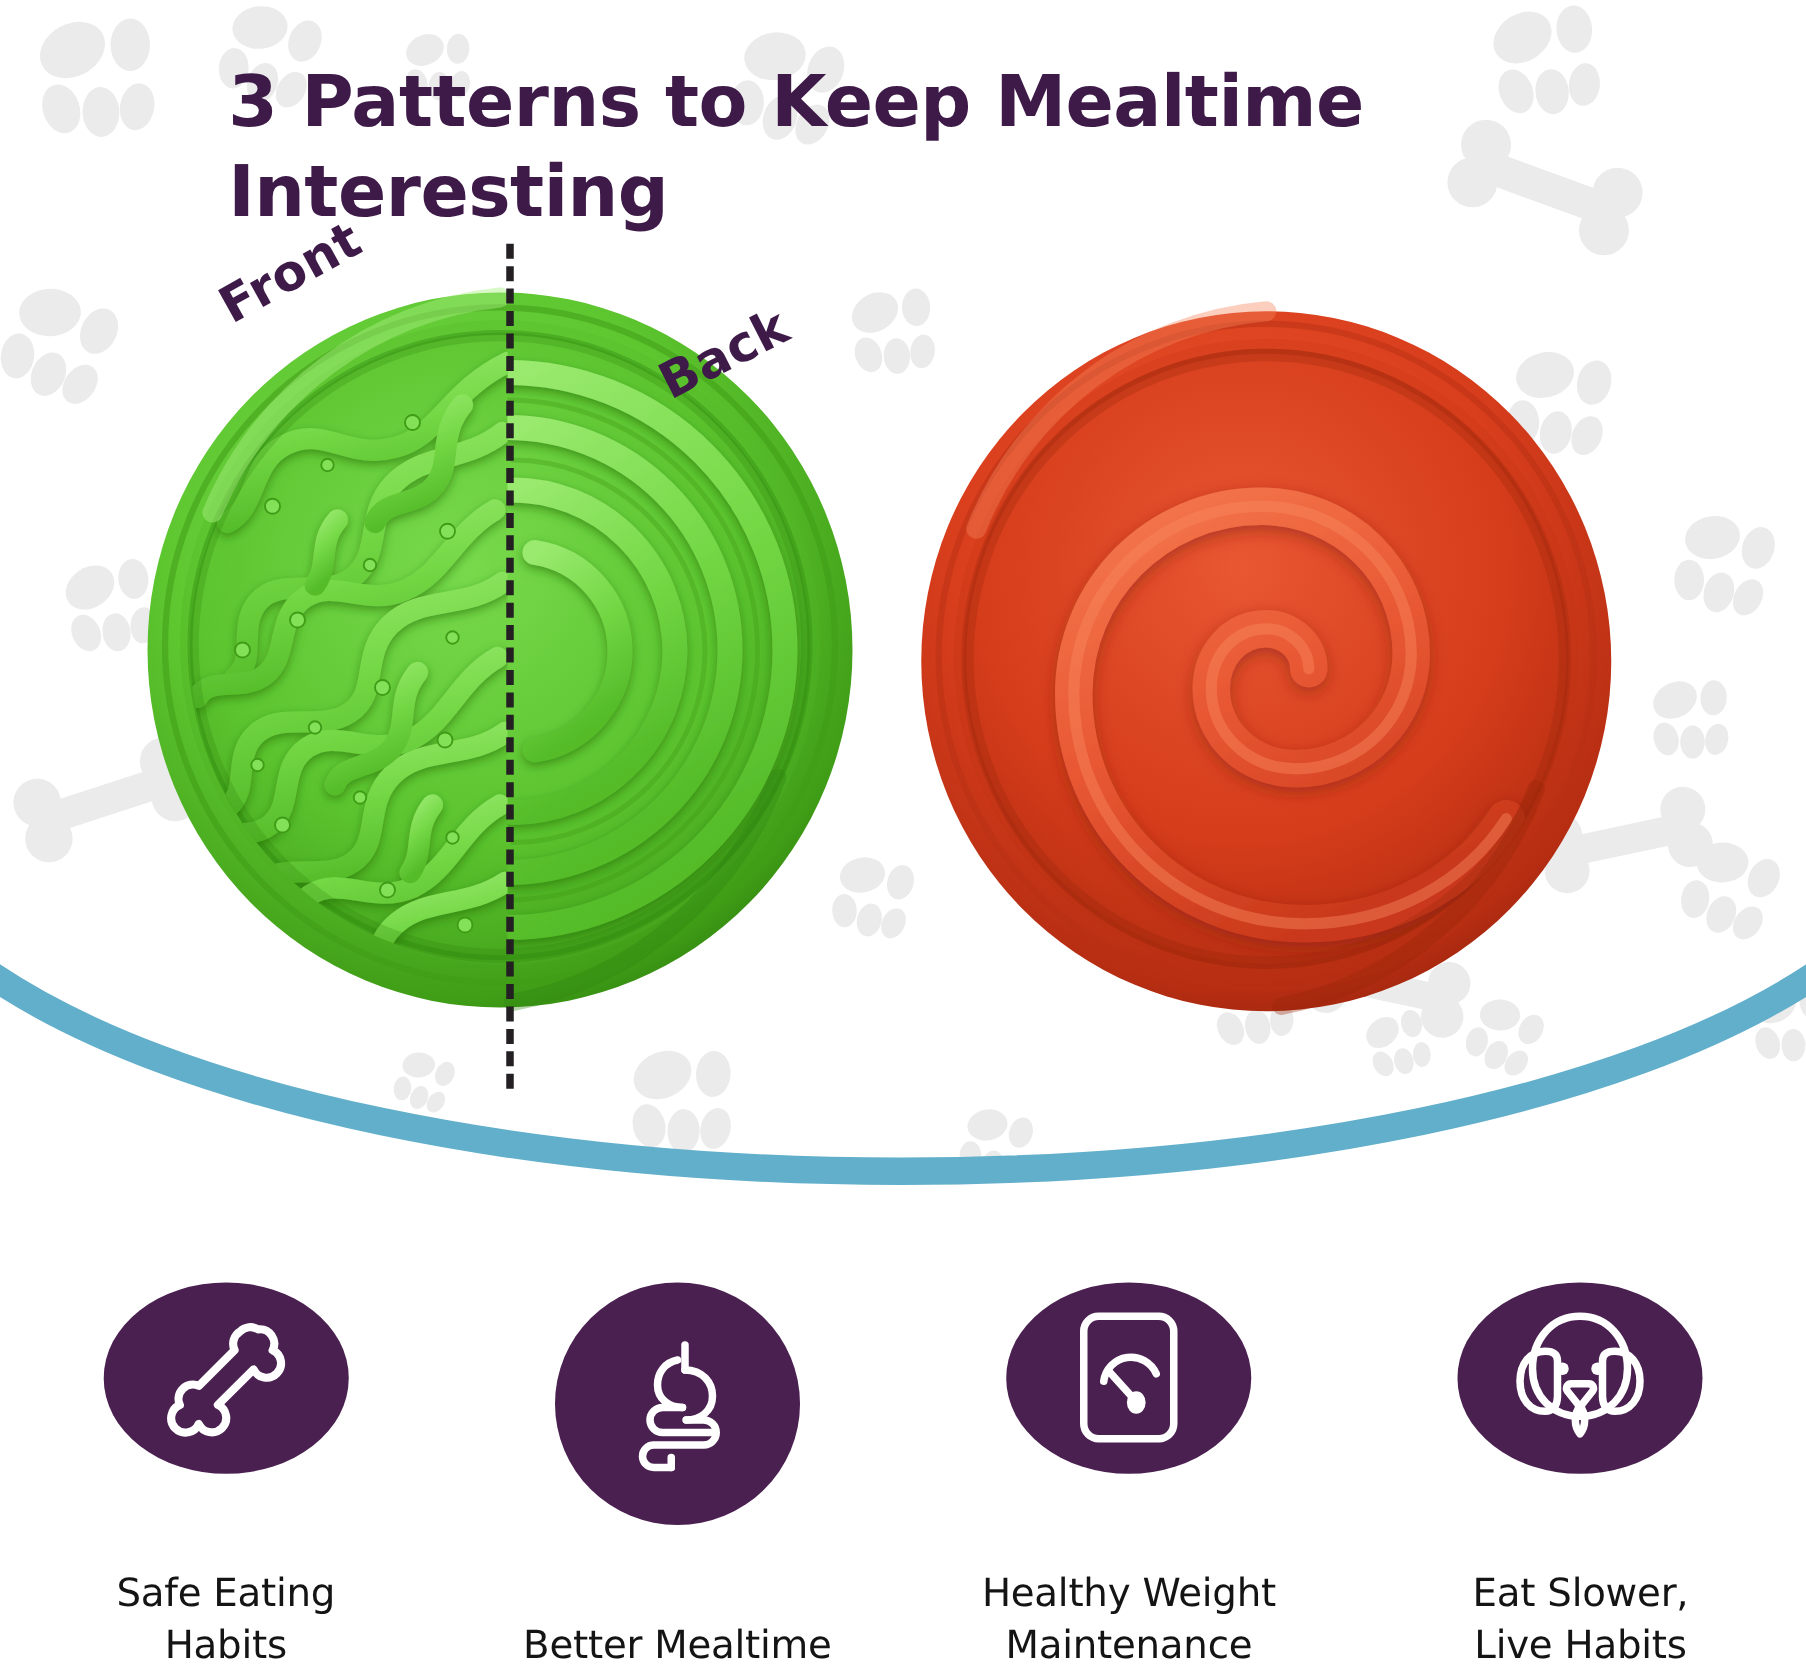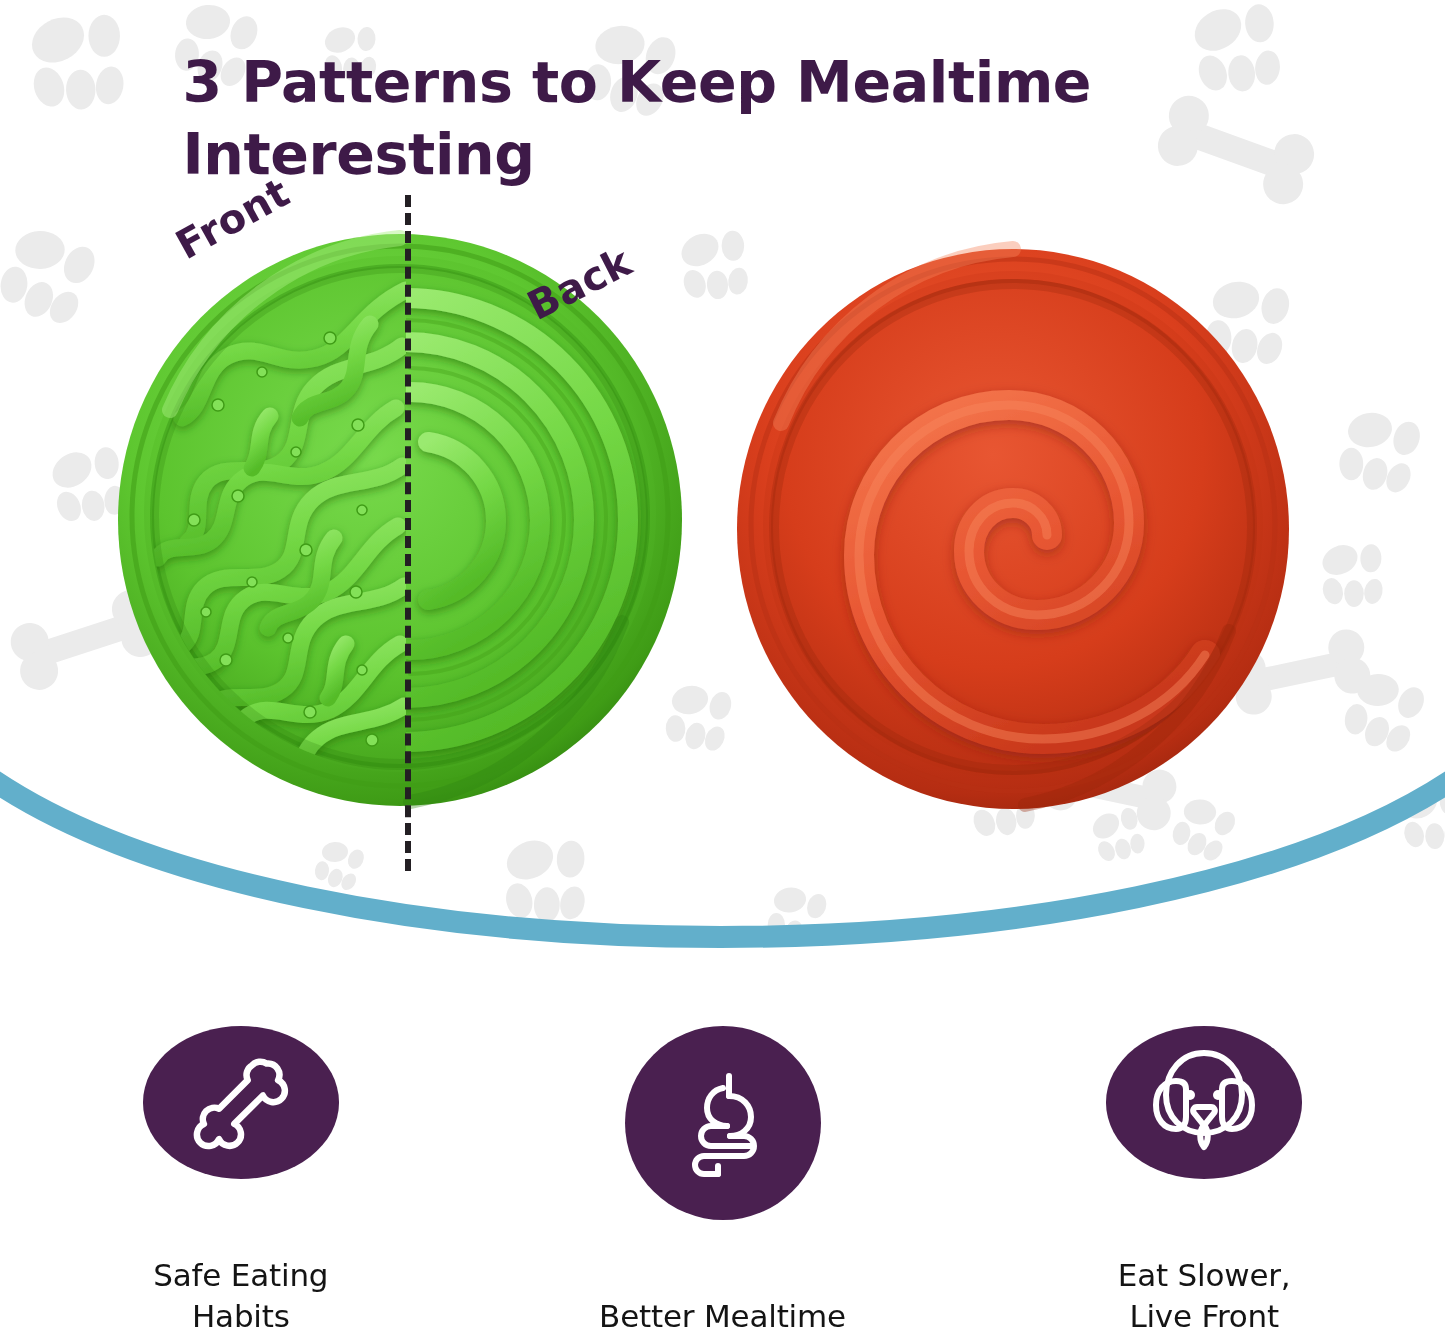--- a/index.html
+++ b/index.html
@@ -389,37 +389,51 @@
 
             <path d="M63 72 h 14 a 10 10 0 0 1 0 20 h -40 a 9 9 0 0 0 0 18 h 14"></path>
             <path d="M60 62 h -16 a 10 10 0 0 0 0 20 h 42"></path>
             <path d="M51 110 l 0 -8"></path>
           </g>
         </svg>
       </div>
       <div class="benefit-label">Better Mealtime</div>
     </div>
 
+    <div class="benefit-item">
+      <div class="benefit-badge">
+        <svg width="112" height="118" viewBox="0 0 112 118" xmlns="http://www.w3.org/2000/svg">
+          <g fill="none" stroke="#ffffff" stroke-width="6" stroke-linecap="round" stroke-linejoin="round">
+            <rect x="20" y="10" width="72" height="98" rx="12"></rect>
+            <path d="M36 62 a 22 22 0 0 1 42 -6"></path>
+          </g>
+          <path d="M41 55 L60 76" fill="none" stroke="#ffffff" stroke-width="6" stroke-linecap="round"></path>
+          <ellipse cx="62" cy="79" rx="7.5" ry="9" fill="#ffffff"></ellipse>
+        </svg>
+      </div>
+      <div class="benefit-label">Healthy Weight
+Maintenance</div>
+    </div>
 
     <div class="benefit-item">
       <div class="benefit-badge">
         <svg width="128" height="118" viewBox="0 0 128 118" xmlns="http://www.w3.org/2000/svg">
           <g fill="none" stroke="#ffffff" stroke-width="6" stroke-linecap="round" stroke-linejoin="round">
 
             <path d="M64 10 C 42 10 26 28 26 52 C 26 74 42 90 64 90 C 86 90 102 74 102 52 C 102 28 86 10 64 10 Z"></path>
 
             <path d="M36 38 C 24 38 16 48 16 62 C 16 76 24 86 36 86 C 42 86 46 82 46 74 L46 46 C 46 40 42 38 36 38 Z"></path>
             <path d="M92 38 C 104 38 112 48 112 62 C 112 76 104 86 92 86 C 86 86 82 82 82 74 L82 46 C 82 40 86 38 92 38 Z"></path>
 
             <path d="M57 64 L71 64 C 74 64 76 67 74 70 L66 80 C 65 82 63 82 62 80 L54 70 C 52 67 54 64 57 64 Z"></path>
 
             <path d="M64 82 C 59 88 59 98 64 104 C 69 98 69 88 64 82 Z"></path>
           </g>
           <circle cx="50" cy="52" r="5" fill="#ffffff"></circle>
           <circle cx="78" cy="52" r="5" fill="#ffffff"></circle>
         </svg>
       </div>
       <div class="benefit-label">Eat Slower,
-Live Front</div>
+Live Habits</div>
     </div>
   </div>
 
 </div>
 
 </body></html>

